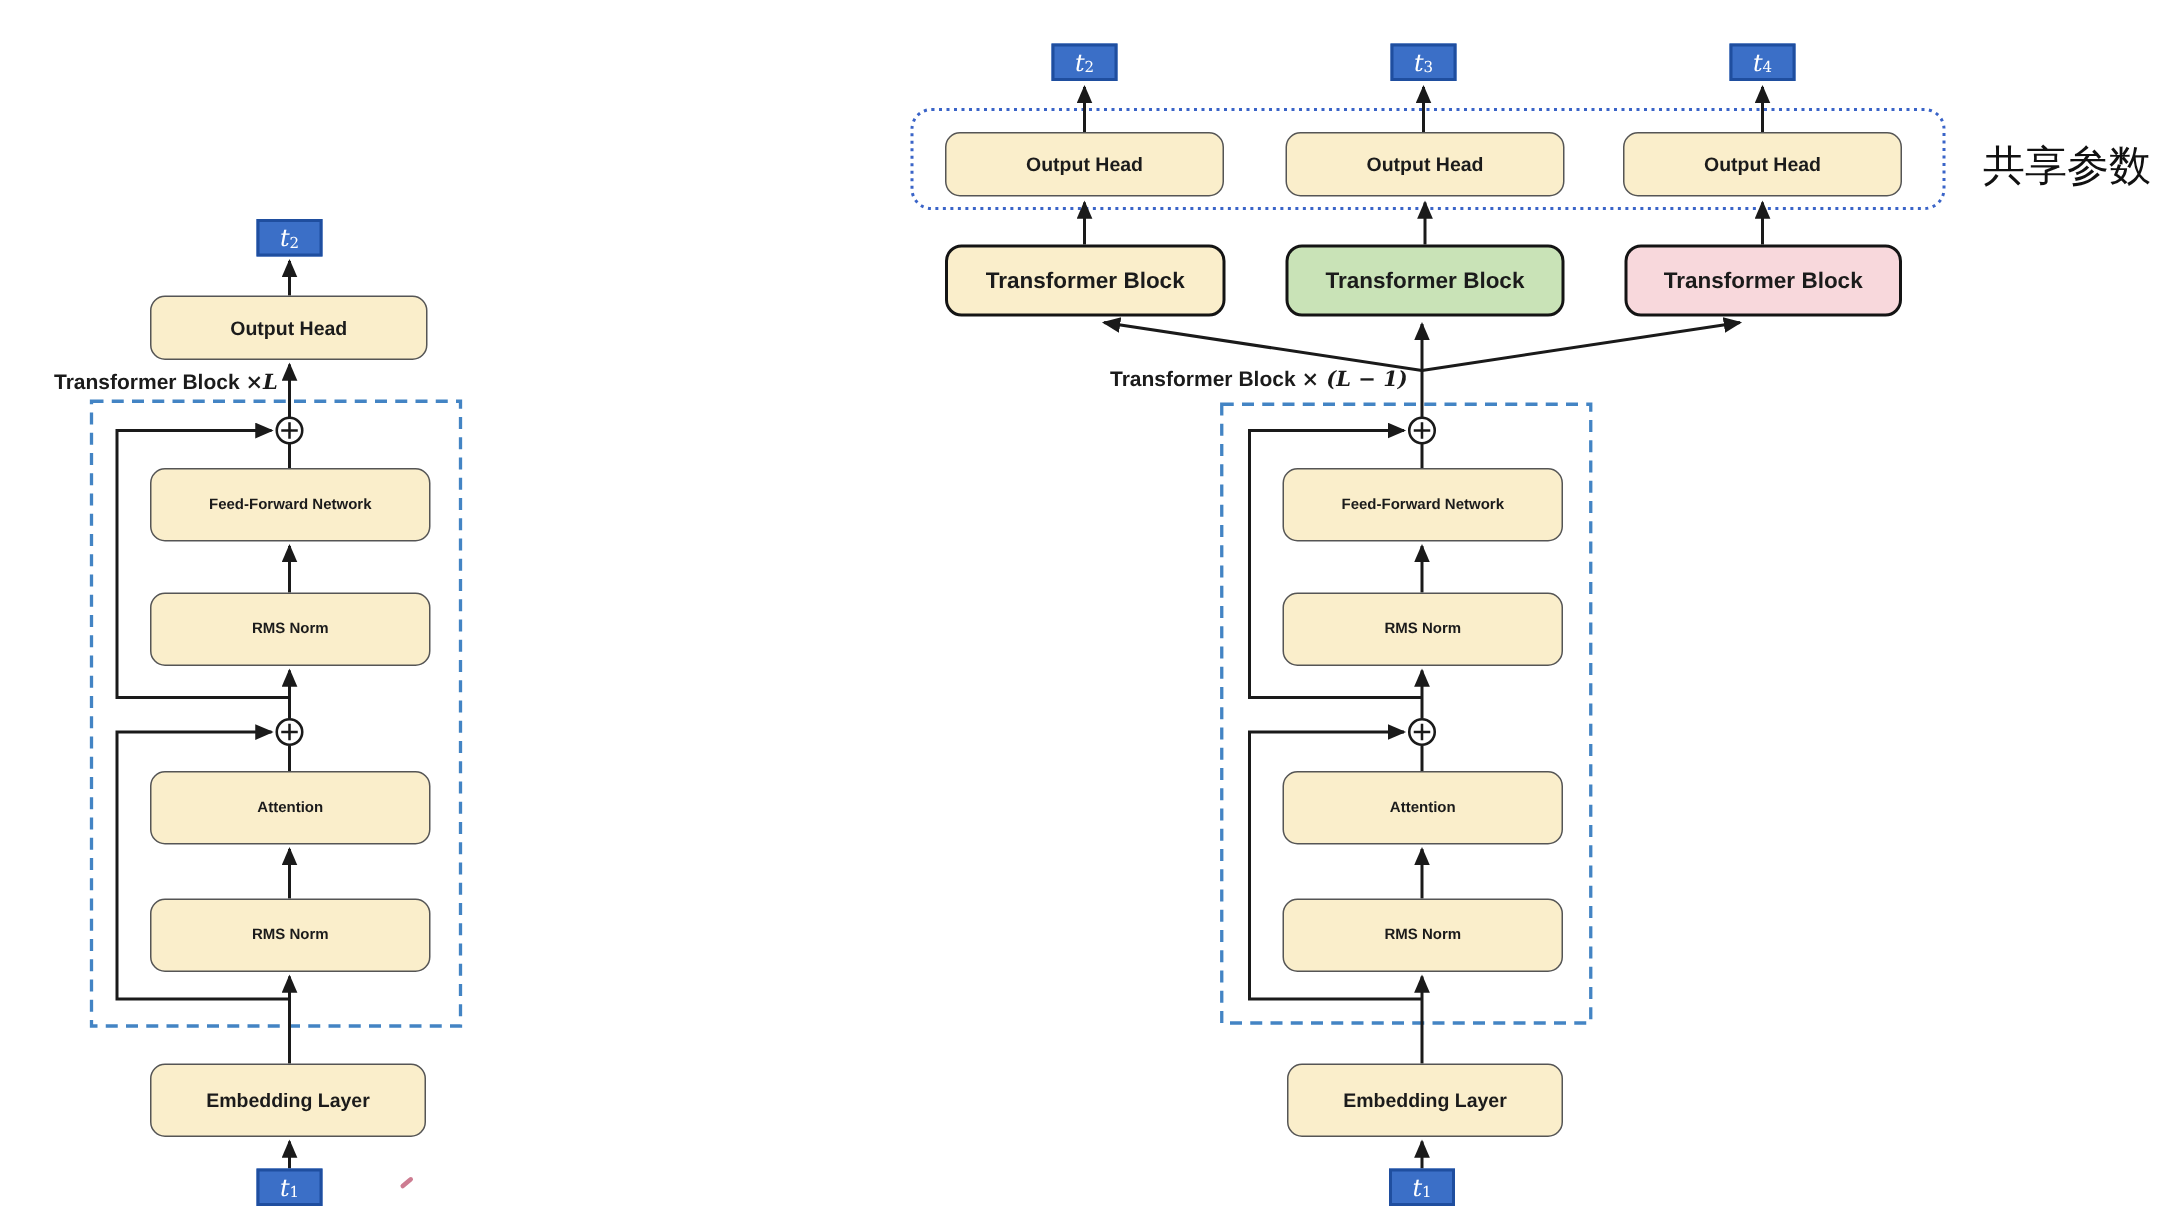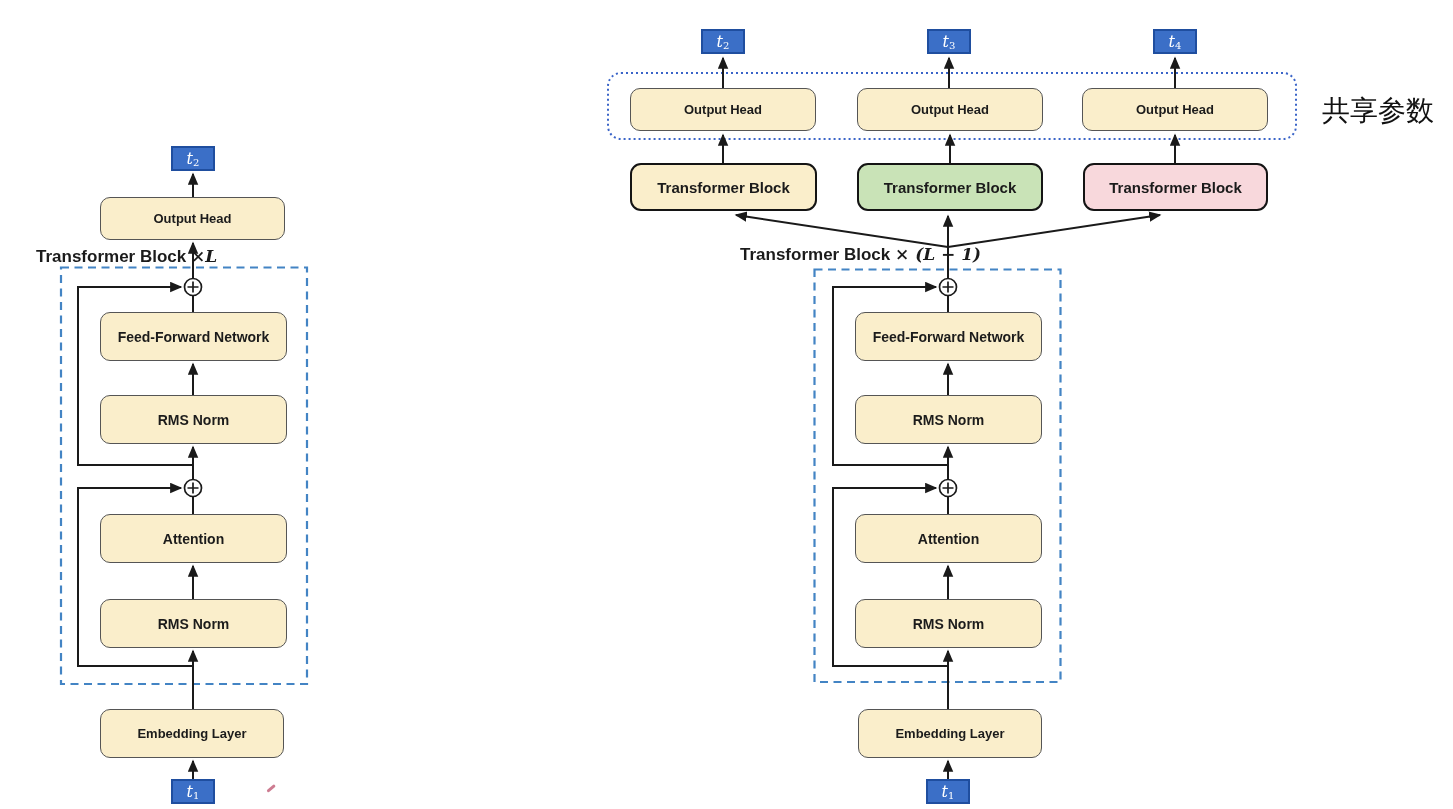--- a/index.html
+++ b/index.html
@@ -6,30 +6,30 @@
     --cream:#FAEECB; --creamBorder:#555555; --green:#C9E3B7; --pink:#F8D8DC;
     --blockBorder:#141414; --token:#3B6FC7; --tokenBorder:#1F4E9F;
     --dashed:#4384C4; --dotted:#3A64C8; --line:#1A1A1A; --text:#1B1B1B;
   }
   html,body{margin:0;padding:0;background:#fff;}
   .canvas{position:relative;width:1453px;height:809px;background:#fff;overflow:hidden;
           font-family:"Liberation Sans",sans-serif;}
   .layer{position:absolute;left:0;top:0;z-index:1;}
   .bx{position:absolute;z-index:2;box-sizing:border-box;display:flex;align-items:center;
       justify-content:center;background:var(--cream);border:1.5px solid var(--creamBorder);
-      border-radius:10px;font-weight:700;font-size:14px;color:var(--text);white-space:nowrap;}
+      border-radius:10px;font-weight:700;font-size:10px;color:var(--text);white-space:nowrap;}
   .bx.lg{font-size:13px;}
   .blockrow{border:2.4px solid var(--blockBorder);border-radius:11px;font-size:15px;}
   .tb-green{background:var(--green);}
   .tb-pink{background:var(--pink);}
   .token{position:absolute;z-index:3;box-sizing:border-box;display:flex;align-items:center;
          justify-content:center;background:var(--token);border:2px solid var(--tokenBorder);
          color:#fff;font-family:"DejaVu Serif",serif;font-style:italic;font-size:16px;line-height:1;}
   .token .sub{font-size:10px;transform:translateY(4px);font-style:normal;}
-  .lbl{position:absolute;z-index:2;font-weight:700;font-size:17px;color:var(--text);white-space:nowrap;}
+  .lbl{position:absolute;z-index:2;font-weight:700;font-size:14px;color:var(--text);white-space:nowrap;}
   .lbl .math{font-family:"DejaVu Serif",serif;font-style:italic;font-weight:600;}
   .share{position:absolute;z-index:2;font-size:28px;font-weight:500;color:#111;
          font-family:"Liberation Sans","DejaVu Sans",sans-serif;white-space:nowrap;}
   .artifact{position:absolute;z-index:2;width:10px;height:2.5px;background:#c4657e;opacity:.85;
             transform:rotate(-40deg);border-radius:2px;}
   svg .wire{stroke:var(--line);stroke-width:2;fill:none;}
   svg .dash{stroke:var(--dashed);stroke-width:2.2;fill:none;stroke-dasharray:8 5.5;}
   svg .dots{stroke:var(--dotted);stroke-width:2;fill:none;stroke-dasharray:2 3;}
   svg .oplus{stroke:var(--line);stroke-width:1.7;fill:#fff;}
   svg .plus{stroke:var(--line);stroke-width:1.7;}

